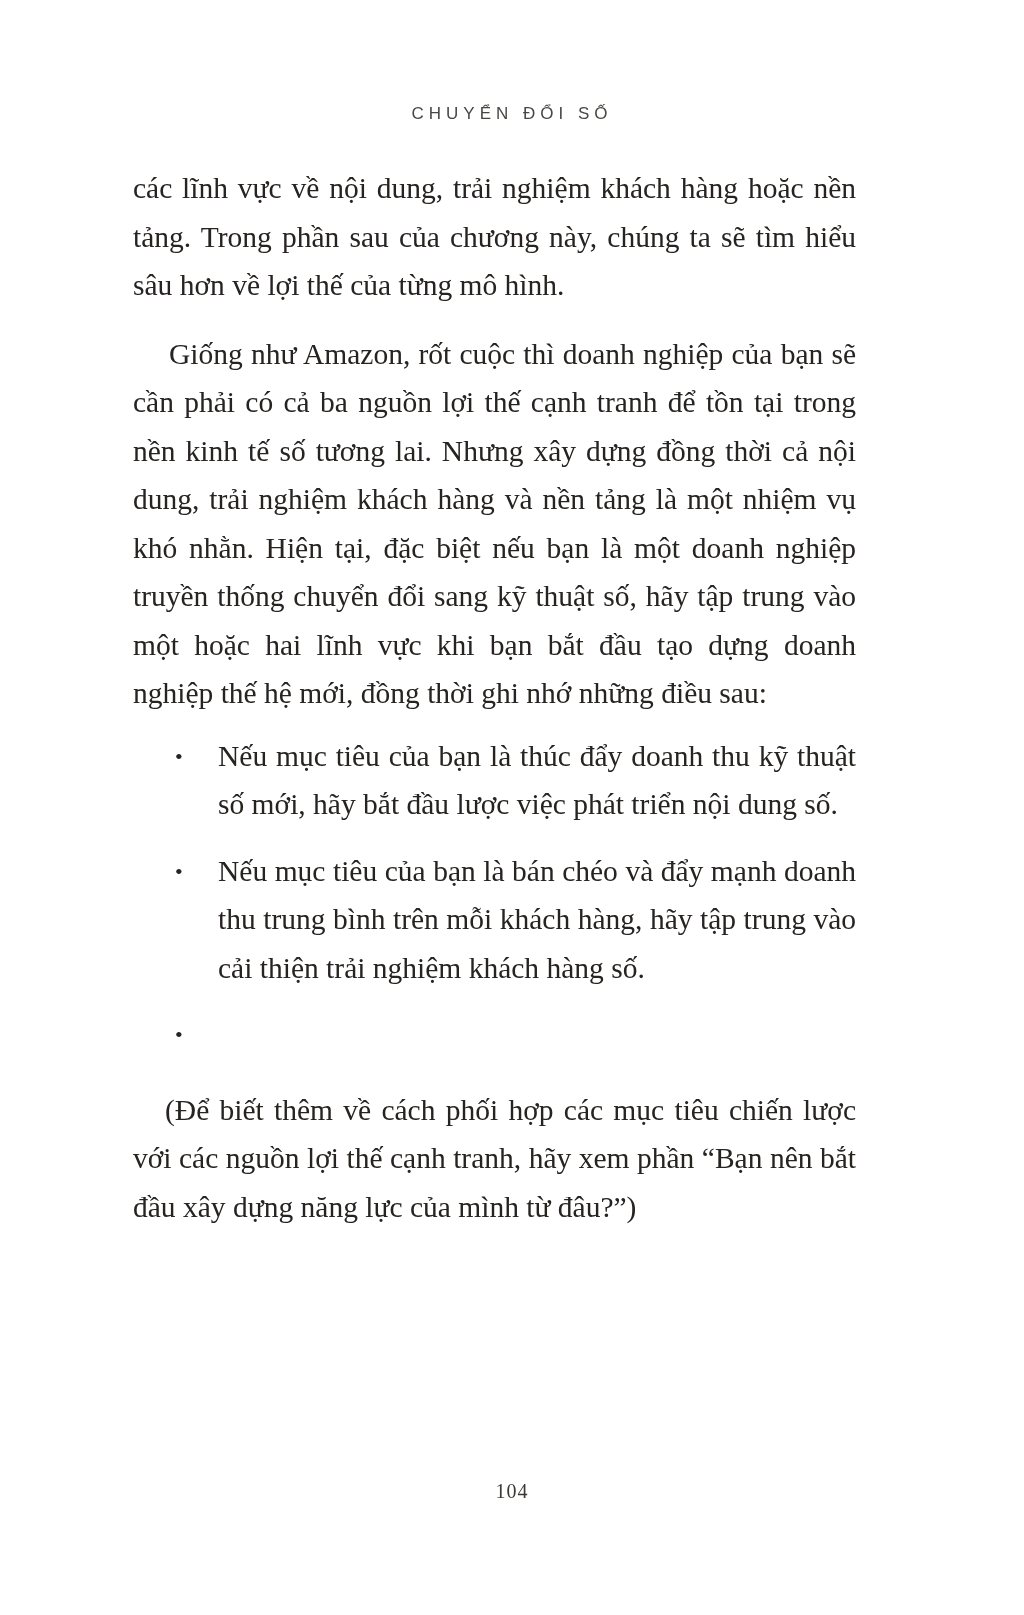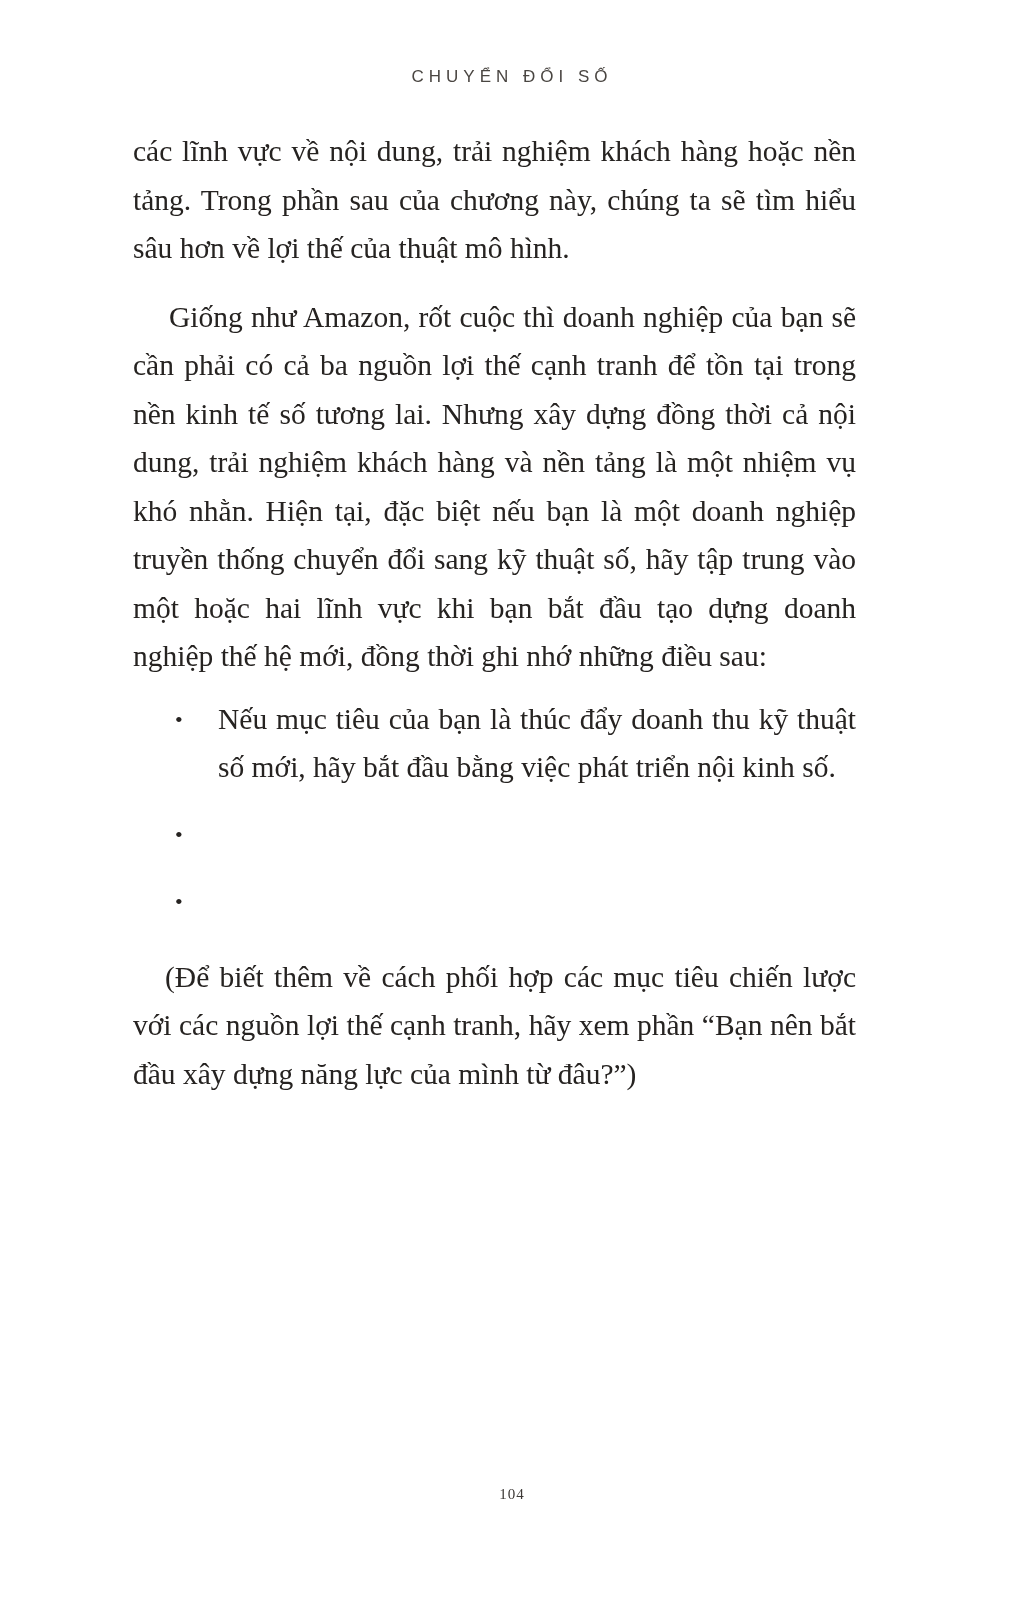--- a/index.html
+++ b/index.html
@@ -8,21 +8,21 @@
     background: #ffffff;
   }
   .page {
     position: relative;
     width: 1024px;
     height: 1615px;
     background: #ffffff;
     font-family: "Liberation Serif", "DejaVu Serif", serif;
     color: #262321;
     box-sizing: border-box;
-    padding-top: 67px;
+    padding-top: 104px;
     overflow: hidden;
   }
   .running-head {
     text-align: center;
     font-family: "Liberation Sans", "DejaVu Sans", sans-serif;
     font-size: 17px;
     letter-spacing: 5px;
     color: #4a4642;
     font-weight: 400;
   }
@@ -72,48 +72,49 @@
   }
   .closing .para {
     text-indent: 32px;
   }
   .page-footer {
     position: absolute;
     left: 0;
     right: 0;
     bottom: 112px;
     text-align: center;
-    font-size: 15px;
+    font-size: 20px;
     color: #3c3835;
     letter-spacing: 1px;
     font-family: Liberation Serif, serif;
   }
 </style>
 </head>
 <body>
 
 <div class="page">
 
   <div class="running-head">CHUYỂN ĐỔI SỐ</div>
 
   <div class="text-block">
 
-    <p class="para">các lĩnh vực về nội dung, trải nghiệm khách hàng hoặc nền tảng. Trong phần sau của chương này, chúng ta sẽ tìm hiểu sâu hơn về lợi thế của thuật mô hình.</p>
+    <p class="para">các lĩnh vực về nội dung, trải nghiệm khách hàng hoặc nền tảng. Trong phần sau của chương này, chúng ta sẽ tìm hiểu sâu hơn về lợi thế của từng mô hình.</p>
 
     <p class="para indented">Giống như Amazon, rốt cuộc thì doanh nghiệp của bạn sẽ cần phải có cả ba nguồn lợi thế cạnh tranh để tồn tại trong nền kinh tế số tương lai. Nhưng xây dựng đồng thời cả nội dung, trải nghiệm khách hàng và nền tảng là một nhiệm vụ khó nhằn. Hiện tại, đặc biệt nếu bạn là một doanh nghiệp truyền thống chuyển đổi sang kỹ thuật số, hãy tập trung vào một hoặc hai lĩnh vực khi bạn bắt đầu tạo dựng doanh nghiệp thế hệ mới, đồng thời ghi nhớ những điều sau:</p>
 
     <ul class="bullet-list">
 
       <li class="bullet-item">
         <span class="bullet-marker"><span class="dot">•</span></span>
-        <span class="bullet-body">Nếu mục tiêu của bạn là thúc đẩy doanh thu kỹ thuật số mới, hãy bắt đầu bằng việc phát triển nội kinh số.</span>
+        <span class="bullet-body">Nếu mục tiêu của bạn là thúc đẩy doanh thu kỹ thuật số mới, hãy bắt đầu lược việc phát triển nội dung số.</span>
       </li>
 
       <li class="bullet-item">
         <span class="bullet-marker"><span class="dot">•</span></span>
+        <span class="bullet-body">Nếu mục tiêu của bạn là bán chéo và đẩy mạnh doanh thu trung bình trên mỗi khách hàng, hãy tập trung vào cải thiện trải nghiệm khách hàng số.</span>
       </li>
 
       <li class="bullet-item">
         <span class="bullet-marker"><span class="dot">•</span></span>
       </li>
 
     </ul>
 
     <div class="closing">
       <p class="para">(Để biết thêm về cách phối hợp các mục tiêu chiến lược với các nguồn lợi thế cạnh tranh, hãy xem phần “Bạn nên bắt đầu xây dựng năng lực của mình từ đâu?”)</p>

